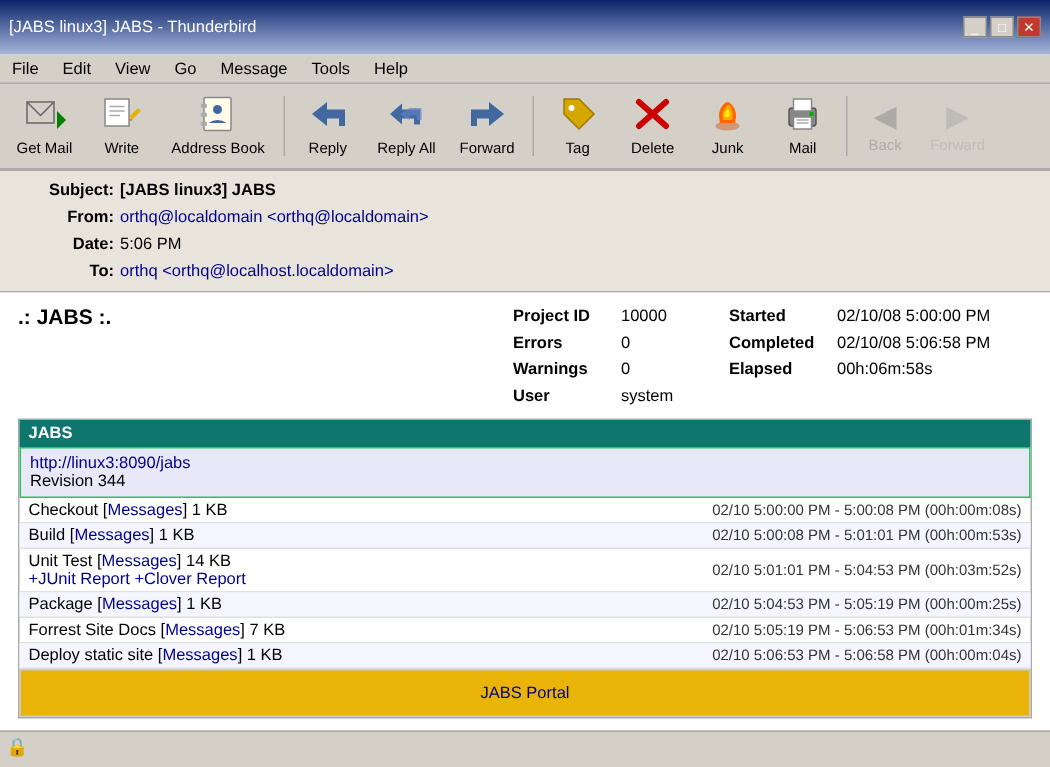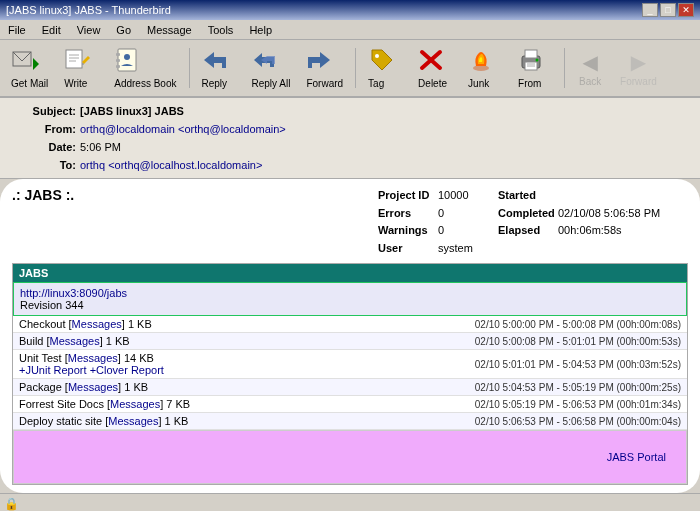--- a/index.html
+++ b/index.html
@@ -12,21 +12,21 @@
       overflow: hidden;
     }
     
     #titlebar {
       background: linear-gradient(to bottom, #0a246a, #a6b5da);
       color: white;
       padding: 3px 6px;
       display: flex;
       justify-content: space-between;
       align-items: center;
-      height: 20px;
+      height: 36px;
       font-size: 11px;
     }
     #titlebar-controls {
       display: flex;
       gap: 2px;
     }
     .title-btn {
       width: 16px;
       height: 14px;
       background: #d4d0c8;
@@ -58,21 +58,21 @@
       display: flex;
       align-items: center;
       padding: 3px 4px;
       border-bottom: 2px solid #aaa;
       gap: 2px;
       height: 58px;
     }
     .toolbar-btn {
       display: flex;
       flex-direction: column;
-      align-items: flex-start;
+      align-items: center;
       padding: 2px 6px;
       cursor: pointer;
       border: 1px solid transparent;
       min-width: 48px;
       height: 50px;
       justify-content: center;
       gap: 2px;
     }
     .toolbar-icon {
       font-size: 22px;
@@ -131,34 +131,34 @@
     .subject-row {
       font-weight: bold;
       font-size: 11px;
     }
     
     #email-body {
       background: white;
       padding: 8px 12px;
       flex: 1;
       overflow-y: auto;
-      border-radius: 23px;
     }
     .jabs-title {
       font-size: 14px;
       font-weight: bold;
       margin-bottom: 8px;
     }
     .info-table {
       float: right;
       font-size: 11px;
       line-height: 1.6;
     }
     .info-row {
       display: flex;
+      gap: 12px;
       padding-left: 46px;
     }
     .info-label {
       font-weight: bold;
       min-width: 60px;
     }
     .info-value {
       min-width: 60px;
     }
     .info-date {
@@ -180,24 +180,24 @@
       display: flex;
       justify-content: space-between;
       padding: 2px 6px;
       border-bottom: 1px solid #e0e0e0;
       align-items: center;
     }
     .jabs-row:nth-child(even) { background: #f5f5ff; }
     .jabs-row-left { flex: 1; }
     .jabs-row-right { text-align: right; font-size: 10px; color: #333; }
     .jabs-footer {
-      background: #f0abfc;
+      background: #eab308;
       border: 1px solid #ccc;
-      text-align: right;
-      padding: 20px;
+      text-align: center;
+      padding: 9px;
     }
     
     #statusbar {
       background: #d4d0c8;
       border-top: 1px solid #aaa;
       height: 20px;
       display: flex;
       align-items: center;
       padding: 0 4px;
     }
@@ -336,21 +336,21 @@
     <span class="toolbar-icon">
       <svg width="26" height="24" viewBox="0 0 26 24">
         <rect x="4" y="8" width="18" height="12" rx="2" fill="#888" stroke="#555" stroke-width="1"></rect>
         <rect x="7" y="2" width="12" height="8" fill="white" stroke="#888" stroke-width="1"></rect>
         <rect x="7" y="14" width="12" height="8" fill="white" stroke="#888" stroke-width="1"></rect>
         <line x1="9" y1="16" x2="17" y2="16" stroke="#aaa" stroke-width="1"></line>
         <line x1="9" y1="18" x2="17" y2="18" stroke="#aaa" stroke-width="1"></line>
         <circle cx="19" cy="12" r="1.5" fill="#00aa00"></circle>
       </svg>
     </span>
-    <span class="toolbar-label">From</span>
+    <span class="toolbar-label">Mail</span>
   </div>
 
   <div class="toolbar-divider"></div>
 
   <div class="nav-btn">
     <span style="font-size:20px;color:#888;">◀</span>
     <span class="toolbar-label" style="color:#888;">Back</span>
   </div>
 
   <div class="nav-btn">
@@ -379,20 +379,21 @@
 </div>
 
 <div id="email-body">
   <div style="display:flex; justify-content:space-between; margin-bottom:6px;">
     <div class="jabs-title">.: JABS :.</div>
     <div class="info-table">
       <div class="info-row">
         <span class="info-label">Project ID</span>
         <span class="info-value">10000</span>
         <span class="info-label">Started</span>
+        <span class="info-date">02/10/08 5:00:00 PM</span>
       </div>
       <div class="info-row">
         <span class="info-label">Errors</span>
         <span class="info-value">0</span>
         <span class="info-label">Completed</span>
         <span class="info-date">02/10/08 5:06:58 PM</span>
       </div>
       <div class="info-row">
         <span class="info-label">Warnings</span>
         <span class="info-value">0</span>

